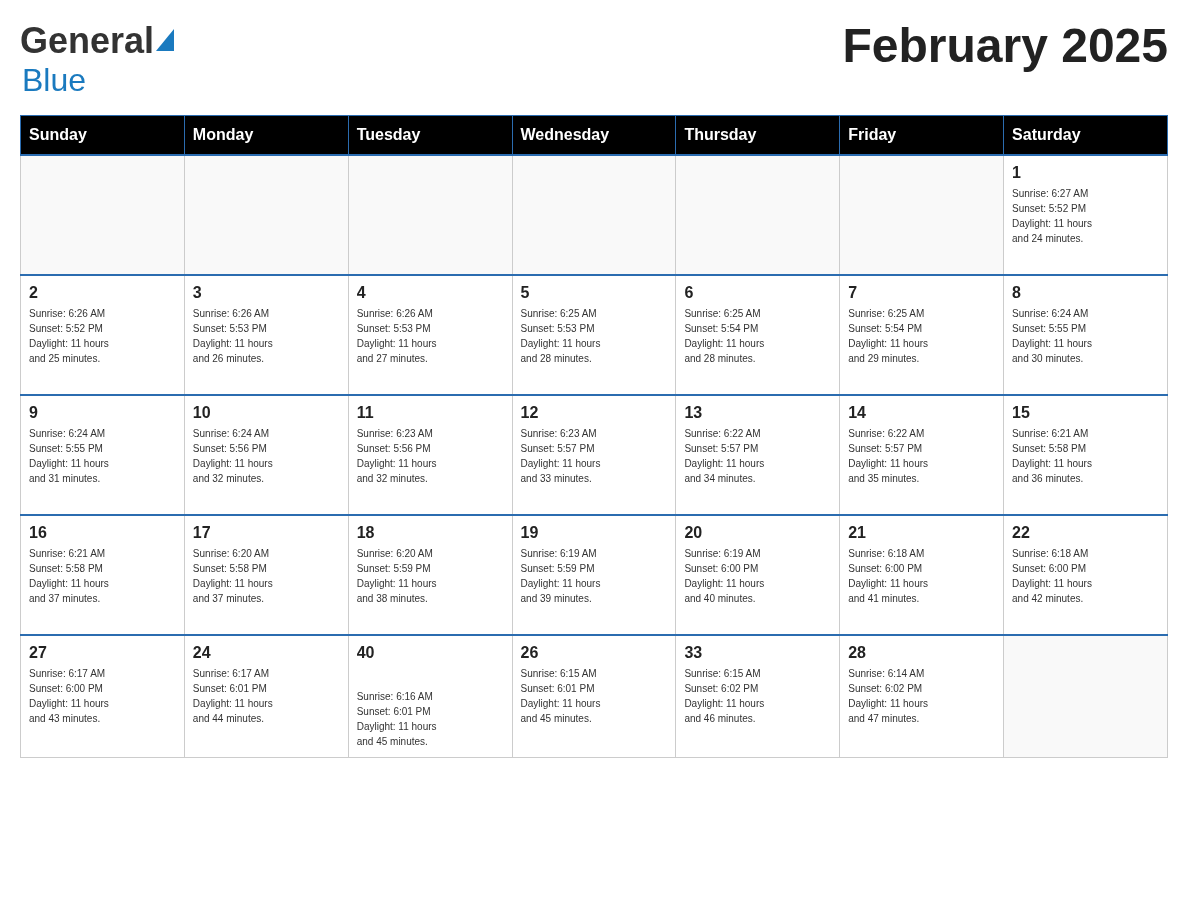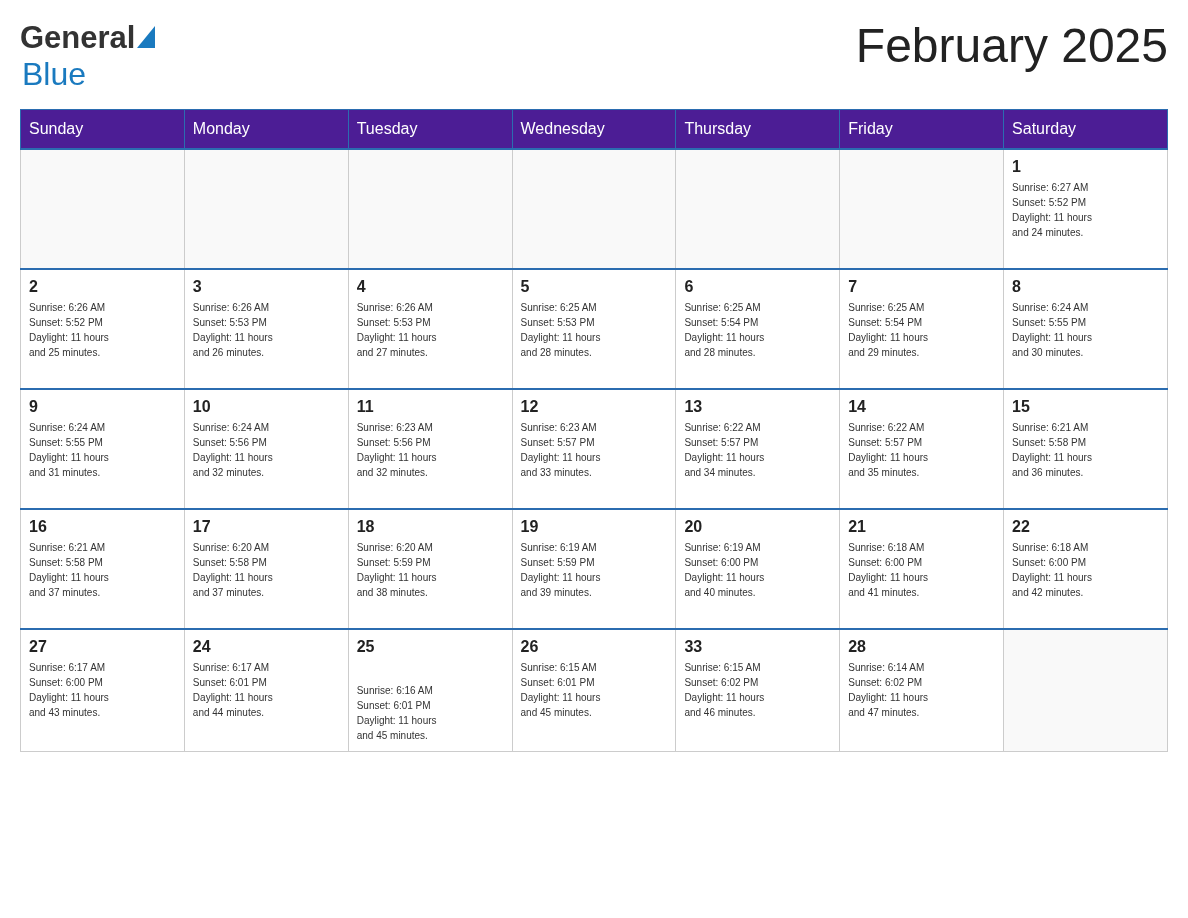--- a/index.html
+++ b/index.html
@@ -10,53 +10,53 @@
       width: 1188px;
       min-height: 918px;
     }
     .header {
       display: flex;
       justify-content: space-between;
       align-items: flex-start;
       margin-bottom: 16px;
     }
     .logo-general {
-      font-size: 31px;
+      font-size: 36px;
       font-weight: bold;
       color: #333;
     }
     .logo-blue {
       font-size: 32px;
       font-weight: normal;
       color: #1a7abf;
     }
     .title-area {
       text-align: right;
     }
     .month-title {
       font-size: 48px;
-      font-weight: normal;
+      font-weight: bold;
       color: #222;
       line-height: 1.1;
     }
     .location-title {
       font-size: 22px;
       color: #444;
       margin-top: 4px;
     }
     .calendar {
       width: 100%;
       border-collapse: collapse;
       table-layout: fixed;
     }
     .calendar th {
-      background-color: #4c1d95;
+      background-color: #000000;
       color: #fff;
       font-size: 16px;
-      font-weight: normal;
+      font-weight: bold;
       padding: 10px 8px;
       text-align: left;
       border: 1px solid #2b6cb0;
     }
     .calendar td {
       vertical-align: top;
       padding: 8px;
       border: 1px solid #ccc;
       border-top: 2px solid #2b6cb0;
       font-size: 12.5px;
@@ -302,21 +302,21 @@
 and 43 minutes.</div>
         </td>
         <td>
           <span class="day-number">24</span>
           <div class="day-info" style="white-space: pre-line;">Sunrise: 6:17 AM
 Sunset: 6:01 PM
 Daylight: 11 hours
 and 44 minutes.</div>
         </td>
         <td>
-          <span class="day-number">25</span>
+          <span class="day-number">40</span>
           <div class="day-info" style="white-space: pre-line; margin-top: 27px;">Sunrise: 6:16 AM
 Sunset: 6:01 PM
 Daylight: 11 hours
 and 45 minutes.</div>
         </td>
         <td>
           <span class="day-number">26</span>
           <div class="day-info" style="white-space: pre-line;">Sunrise: 6:15 AM
 Sunset: 6:01 PM
 Daylight: 11 hours

